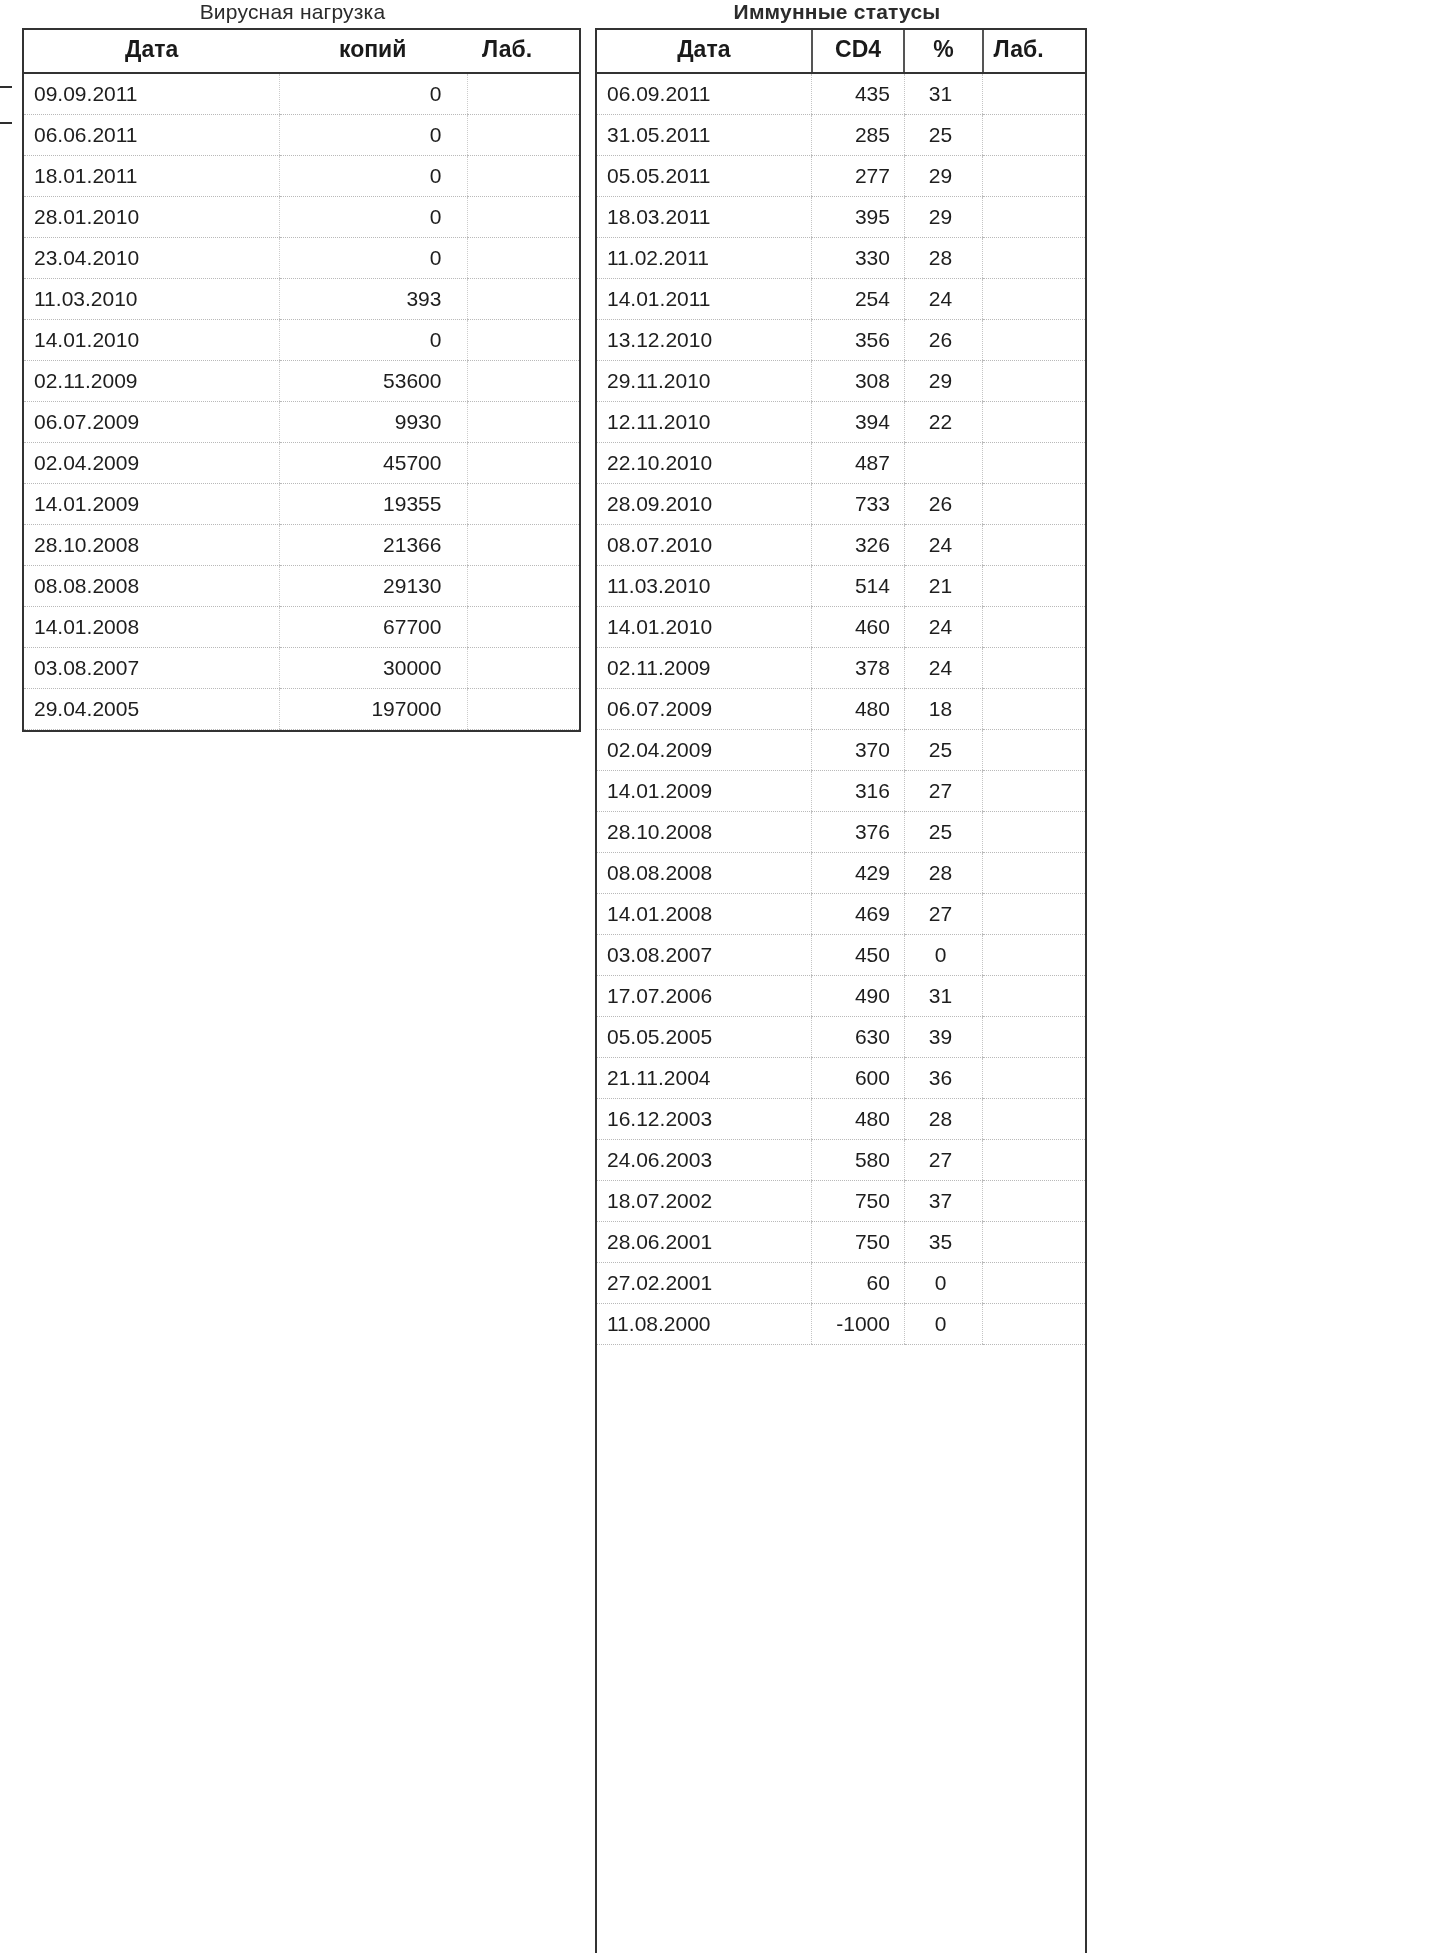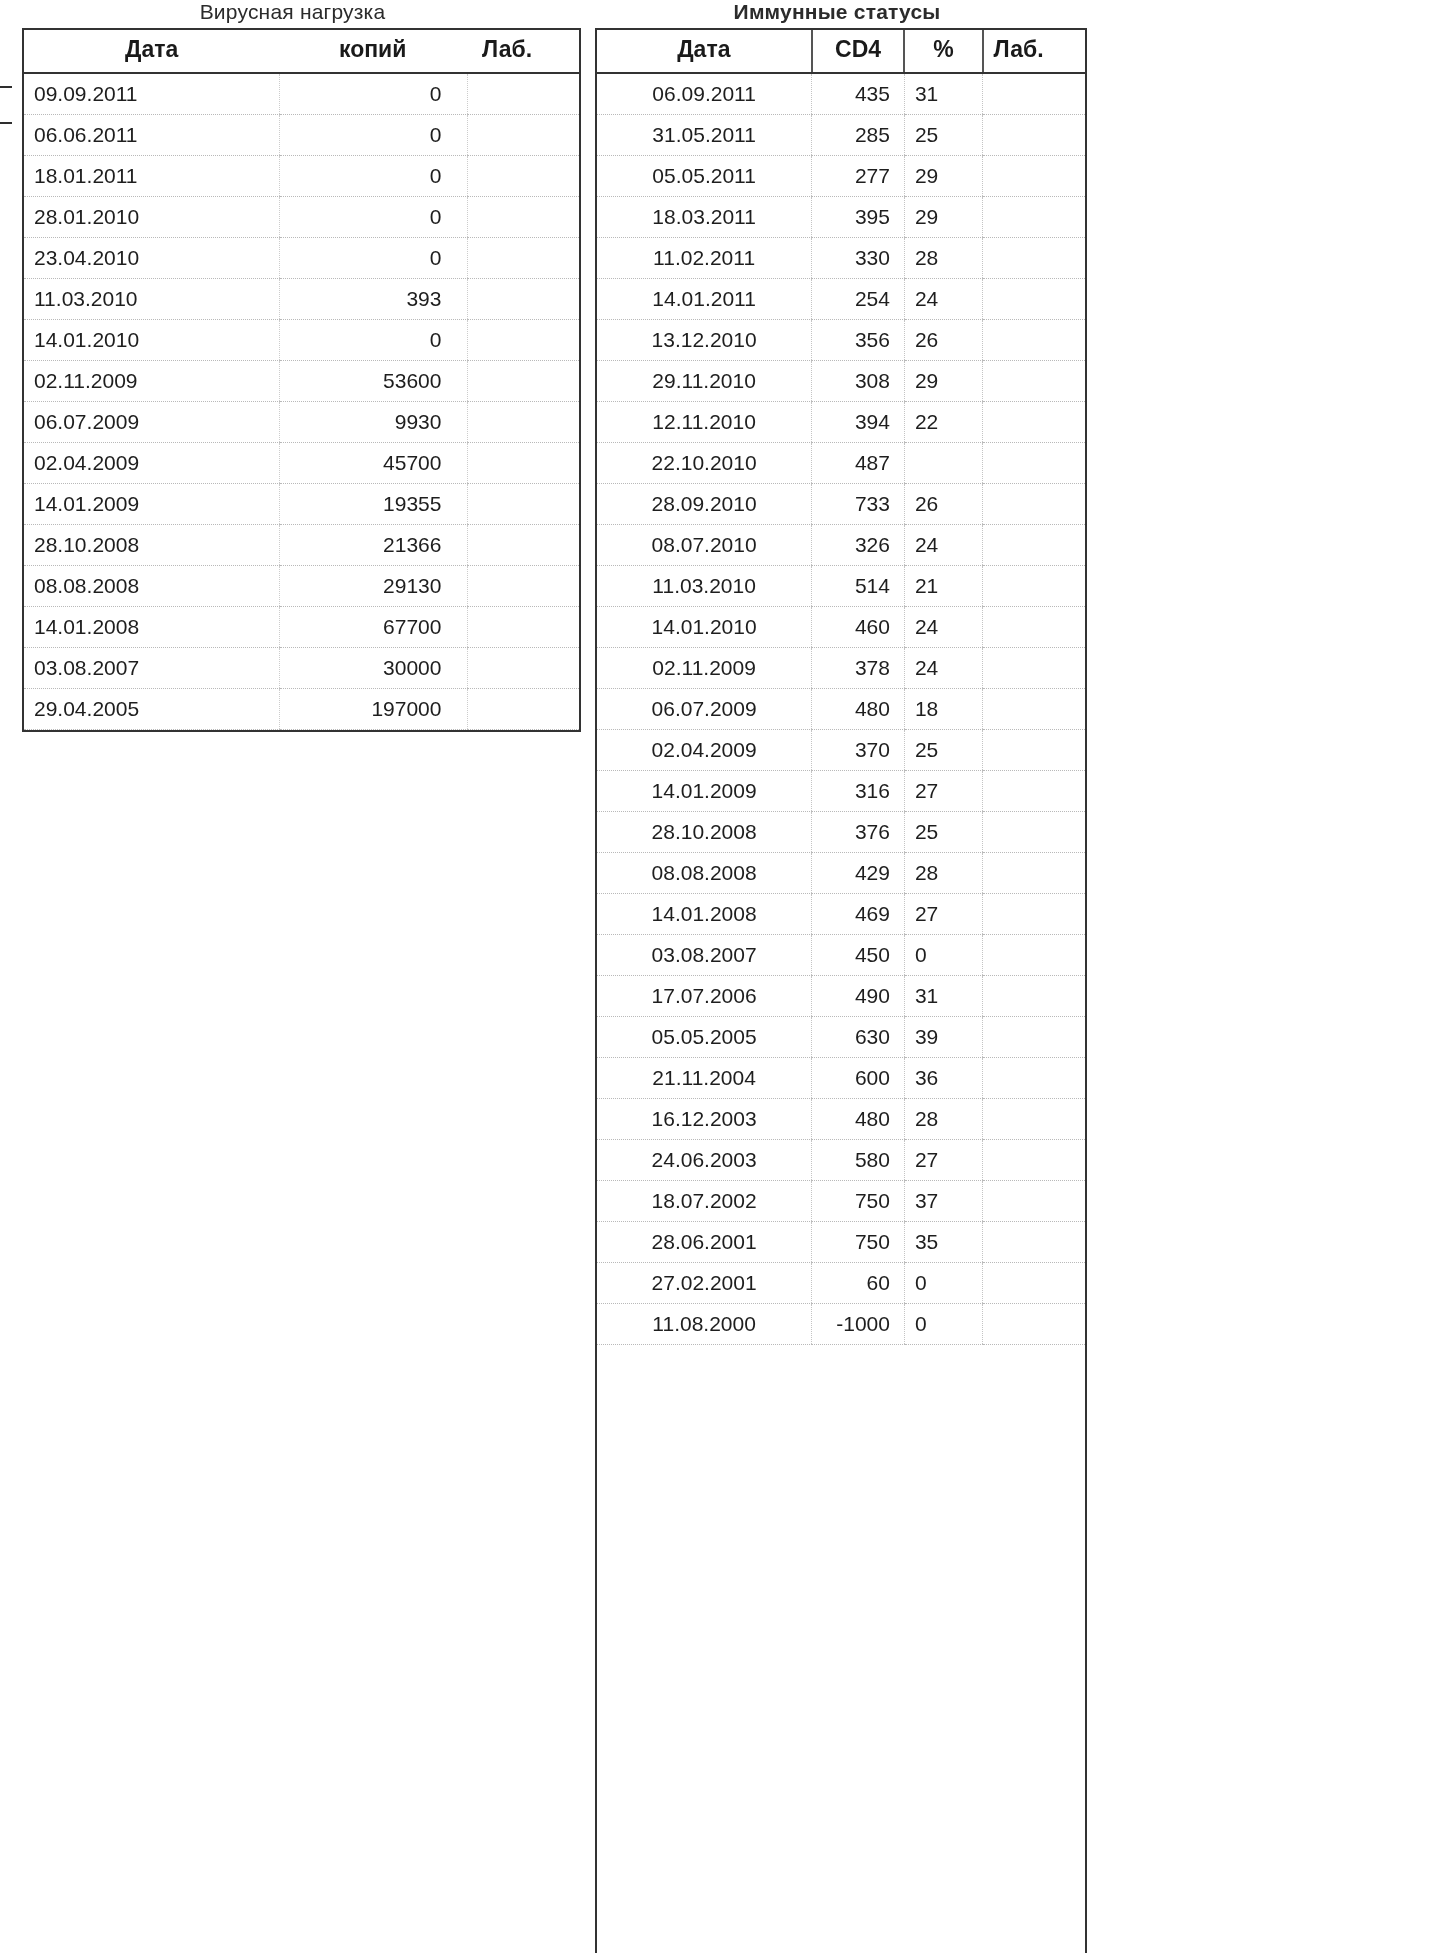--- a/index.html
+++ b/index.html
@@ -97,24 +97,24 @@
                           border-left: 1px dotted #cccccc; }
   #viral-table .c-lab   { width: 20%; text-align: left; padding-left: 14px;
                           border-left: 1px dotted #cccccc; }
   #viral-table thead .c-cop,
   #viral-table thead .c-lab { border-left: none; }
   #viral-table thead .c-date { text-align: center; }
   #viral-table thead .c-cop  { text-align: center; padding-right: 10px; }
   #viral-table thead .c-lab  { text-align: left; }
 
   
-  #immune-table .c-date { width: 44%; text-align: center; }
+  #immune-table .c-date { width: 44%; }
   #immune-table .c-cd4  { width: 19%; text-align: right; padding-right: 14px;
                           border-left: 2px solid #555; }
-  #immune-table .c-pct  { width: 16%; text-align: left; padding-right: 16px;
+  #immune-table .c-pct  { width: 16%; text-align: center; padding-right: 16px;
                           border-left: 2px solid #555; }
   #immune-table .c-lab  { width: 21%; text-align: left; padding-left: 10px;
                           border-left: 2px solid #555; }
   #immune-table tbody td.c-cd4,
   #immune-table tbody td.c-pct,
   #immune-table tbody td.c-lab { border-left: 1px dotted #c4c4c4; }
   #immune-table thead .c-date { text-align: center; }
   #immune-table thead .c-cd4  { text-align: center; padding-right: 8px; }
   #immune-table thead .c-pct  { text-align: center; padding-right: 8px; }
   #immune-table thead .c-lab  { text-align: left; }

